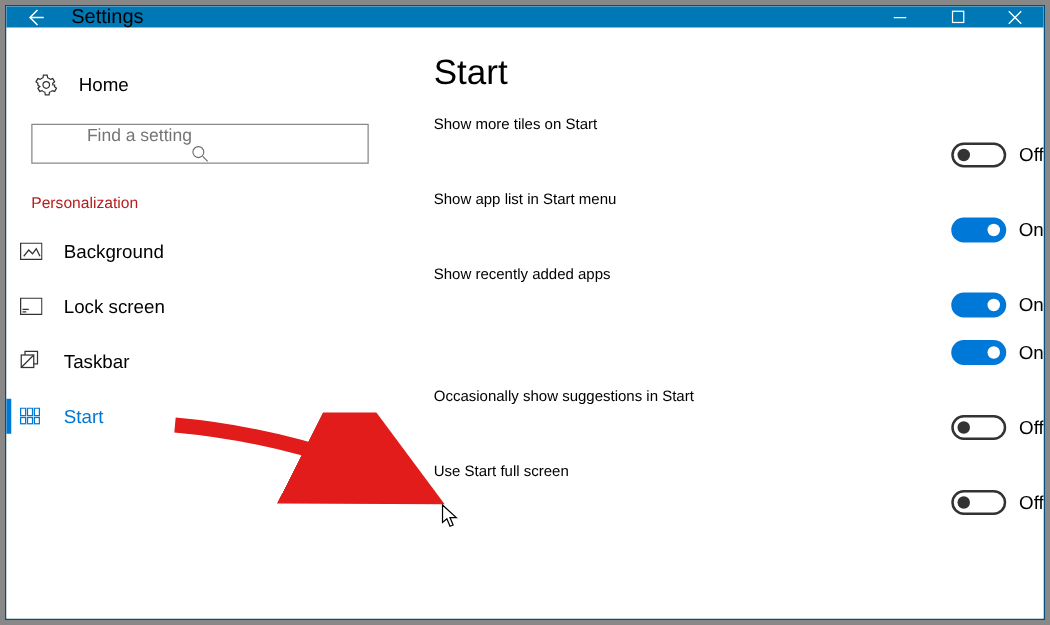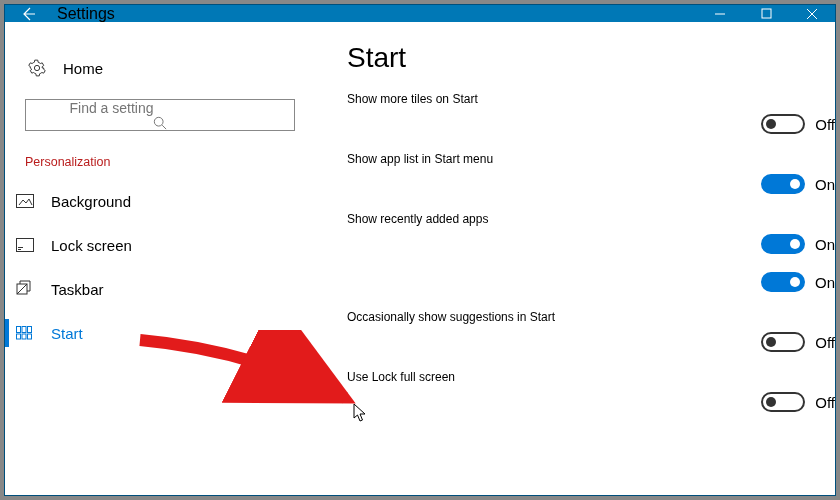--- a/index.html
+++ b/index.html
@@ -185,21 +185,21 @@
         <div class="setting-label">Occasionally show suggestions in Start</div>
         <div class="toggle-row">
           <div class="toggle">
               <div class="knob"></div>
             </div>
           <div class="toggle-state">Off</div>
         </div>
       </div>
 
       <div class="setting">
-        <div class="setting-label">Use Lock full screen</div>
+        <div class="setting-label">Use Start full screen</div>
         <div class="toggle-row">
           <div class="toggle">
               <div class="knob"></div>
             </div>
           <div class="toggle-state">Off</div>
         </div>
       </div>
     </div>
   </div>
 </div>

